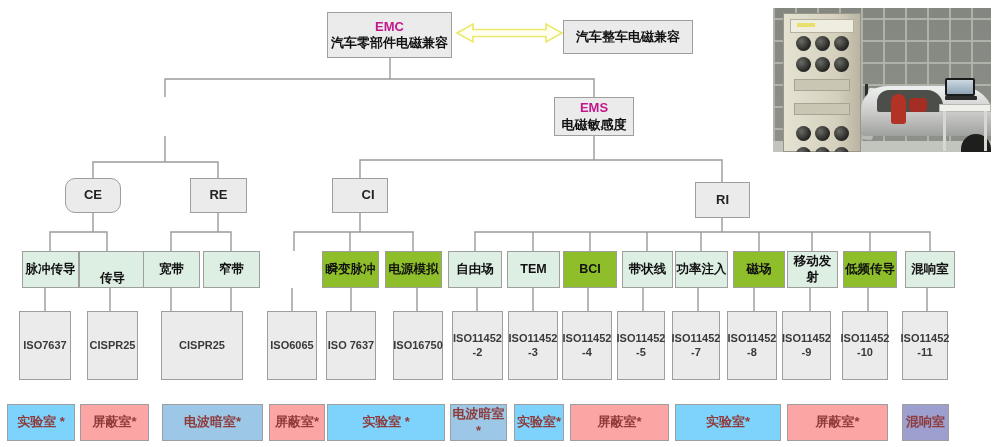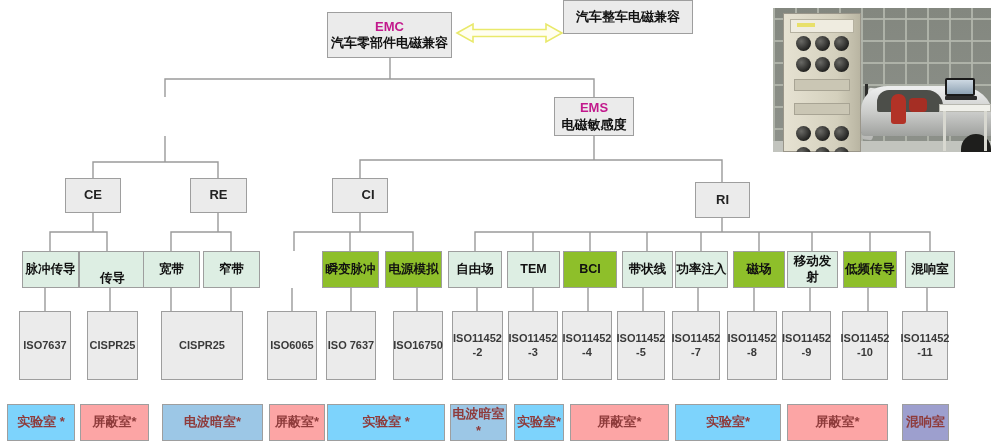--- a/index.html
+++ b/index.html
@@ -75,21 +75,21 @@
       M45 288V311 M110 288V311 M171 288V311 M231 288V311 M292 288V311 M351 288V311 M417 288V311
       M477 288V311 M533 288V311 M588 288V311 M643 288V311 M698 288V311 M754 288V311 M810 288V311
       M868 288V311 M927 288V311"></path>
     <polygon points="457,33 473,24 473,29.5 546,29.5 546,24 562,33 546,42 546,36.5 473,36.5 473,42" fill="#fffef0" stroke="#e9e96b" stroke-width="1.6"></polygon>
   </svg>
 
   <div class="bx" style="left:327px;top:12px;width:125px;height:46px;">
     <span class="code">EMC</span>
     <span class="lbl">汽车零部件电磁兼容</span>
   </div>
-  <div class="bx" style="left:563px;top:0;width:130px;height:34px;">
+  <div class="bx" style="left:563px;top:20px;width:130px;height:34px;">
     <span class="lbl">汽车整车电磁兼容</span>
   </div>
 
   <div class="photo">
     <div class="floor"></div>
     <div class="cable"></div>
     <div class="rack">
       <div class="panel">
           <b></b>
         </div>
@@ -119,21 +119,21 @@
         </div>
       <div class="base"></div>
     </div>
   </div>
 
   <div class="bx" style="left:554px;top:97px;width:80px;height:39px;">
     <span class="code">EMS</span>
     <span class="lbl">电磁敏感度</span>
   </div>
 
-  <div class="bx" style="left:65px;top:178px;width:56px;height:35px;">
+  <div class="bx" style="left:65px;top:178px;width:56px;height:35px;border-radius:10px;">
     <span class="l3">CE</span>
     </div>
   <div class="bx" style="left:190px;top:178px;width:57px;height:35px;">
     <span class="l3">RE</span>
     </div>
   <div class="bx" style="left:332px;top:178px;width:56px;height:35px;padding-left:16px;">
     <span class="l3">CI</span>
     </div>
   <div class="bx" style="left:695px;top:182px;width:55px;height:36px;">
     <span class="l3">RI</span>

